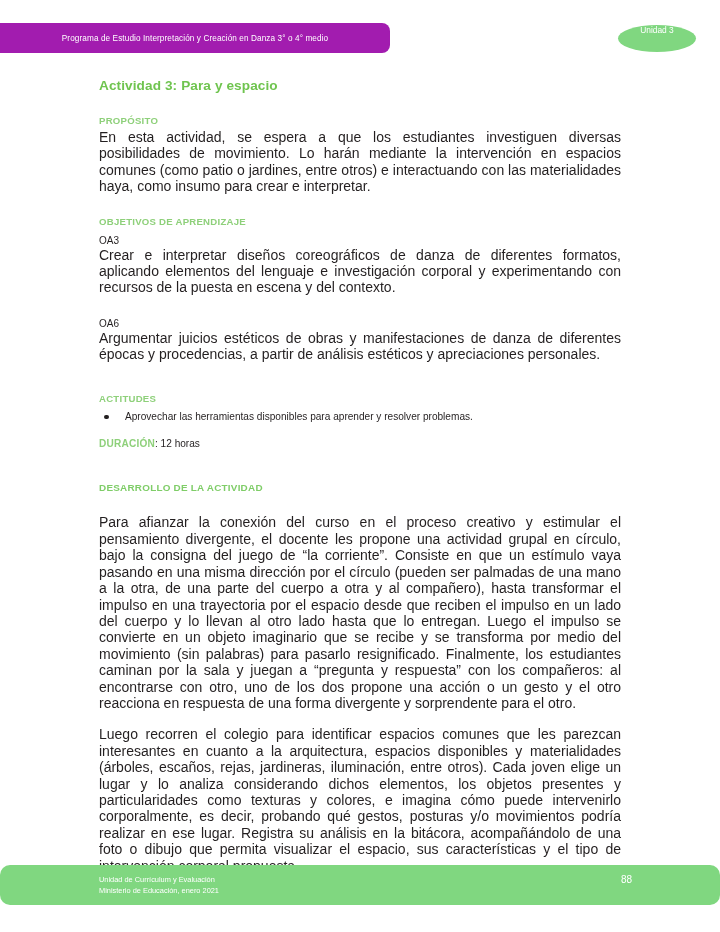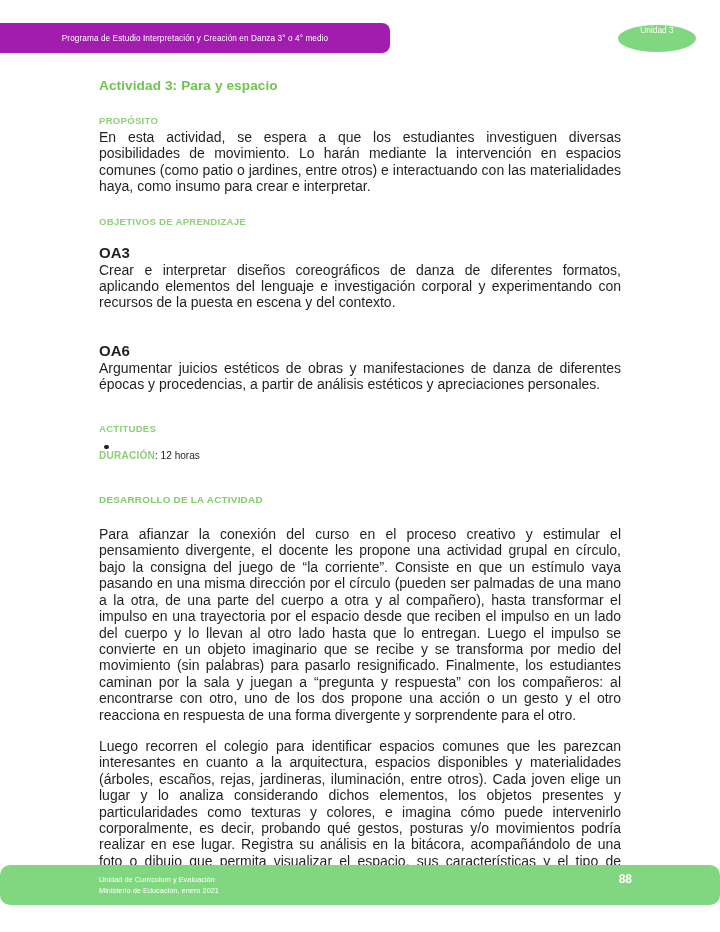--- a/index.html
+++ b/index.html
@@ -81,23 +81,23 @@
 
   .body-text {
     font-size: 14px;
     line-height: 16.4px;
     text-align: justify;
     margin: 0;
     color: #231f20;
   }
 
   .oa-code {
-    font-size: 15px;
-    font-weight: 700;
-    margin: 17px 0 1px 0;
+    font-size: 10px;
+    font-weight: 400;
+    margin: 8px 0 1px 0;
     color: #231f20;
   }
 
   .gap-sm { height: 9px; }
   .gap-md { height: 14px; }
   .gap-lg { height: 21px; }
   .gap-xl { height: 30px; }
 
   
   .attitudes-list {
@@ -166,23 +166,22 @@
     justify-content: space-between;
     align-items: flex-start;
   }
   .footer-text {
     color: #ffffff;
     font-size: 7.4px;
     line-height: 11px;
   }
   .footer-page {
     color: #ffffff;
-    font-size: 12px;
+    font-size: 10px;
     line-height: 11px;
-    font-weight: bold;
   }
 </style>
 </head>
 <body>
 
 <div class="header-bar">
   <span class="header-title">Programa de Estudio Interpretación y Creación en Danza 3° o 4° medio</span>
 </div>
 
 <div class="unit-badge">
@@ -211,20 +210,21 @@
     <div class="oa-code">OA6</div>
     <p class="body-text">Argumentar juicios estéticos de obras y manifestaciones de danza de diferentes épocas y procedencias, a partir de análisis estéticos y apreciaciones personales.</p>
   </div>
 
   <div class="gap-xl"></div>
 
   <div class="section-label">ACTITUDES</div>
   <ul class="attitudes-list">
     <li>
       <span class="bullet-dot"></span>
+      <span>Aprovechar las herramientas disponibles para aprender y resolver problemas.</span>
     </li>
   </ul>
 
   <div class="gap-sm"></div>
 
   <p class="duration-line">
     <span class="duration-label">DURACIÓN</span><span class="duration-value">: 12 horas</span>
   </p>
 
   <div class="gap-xl"></div>

